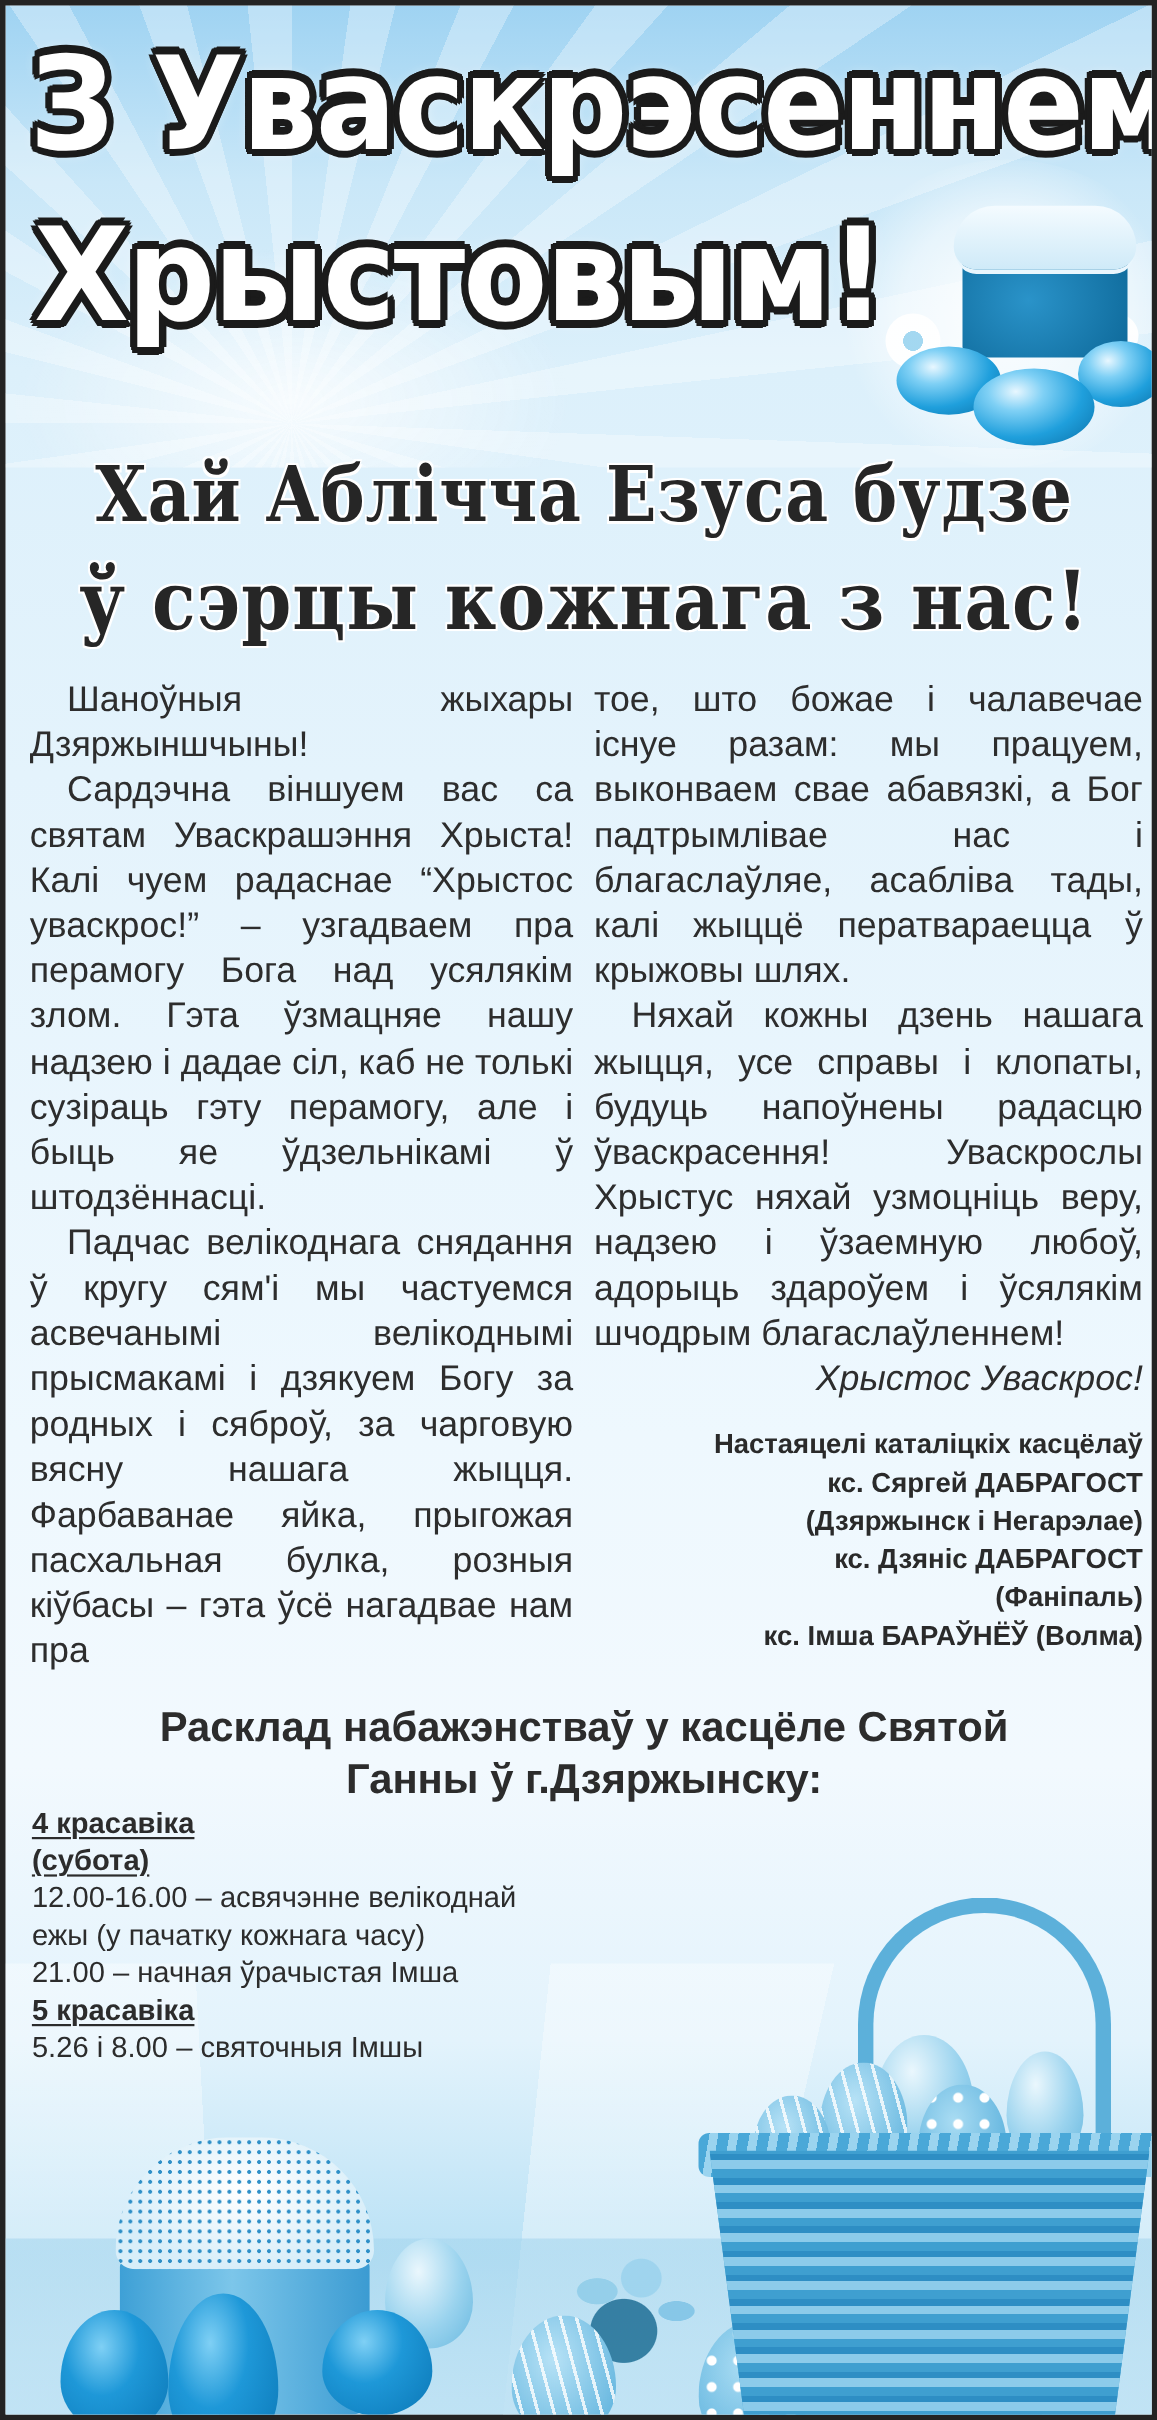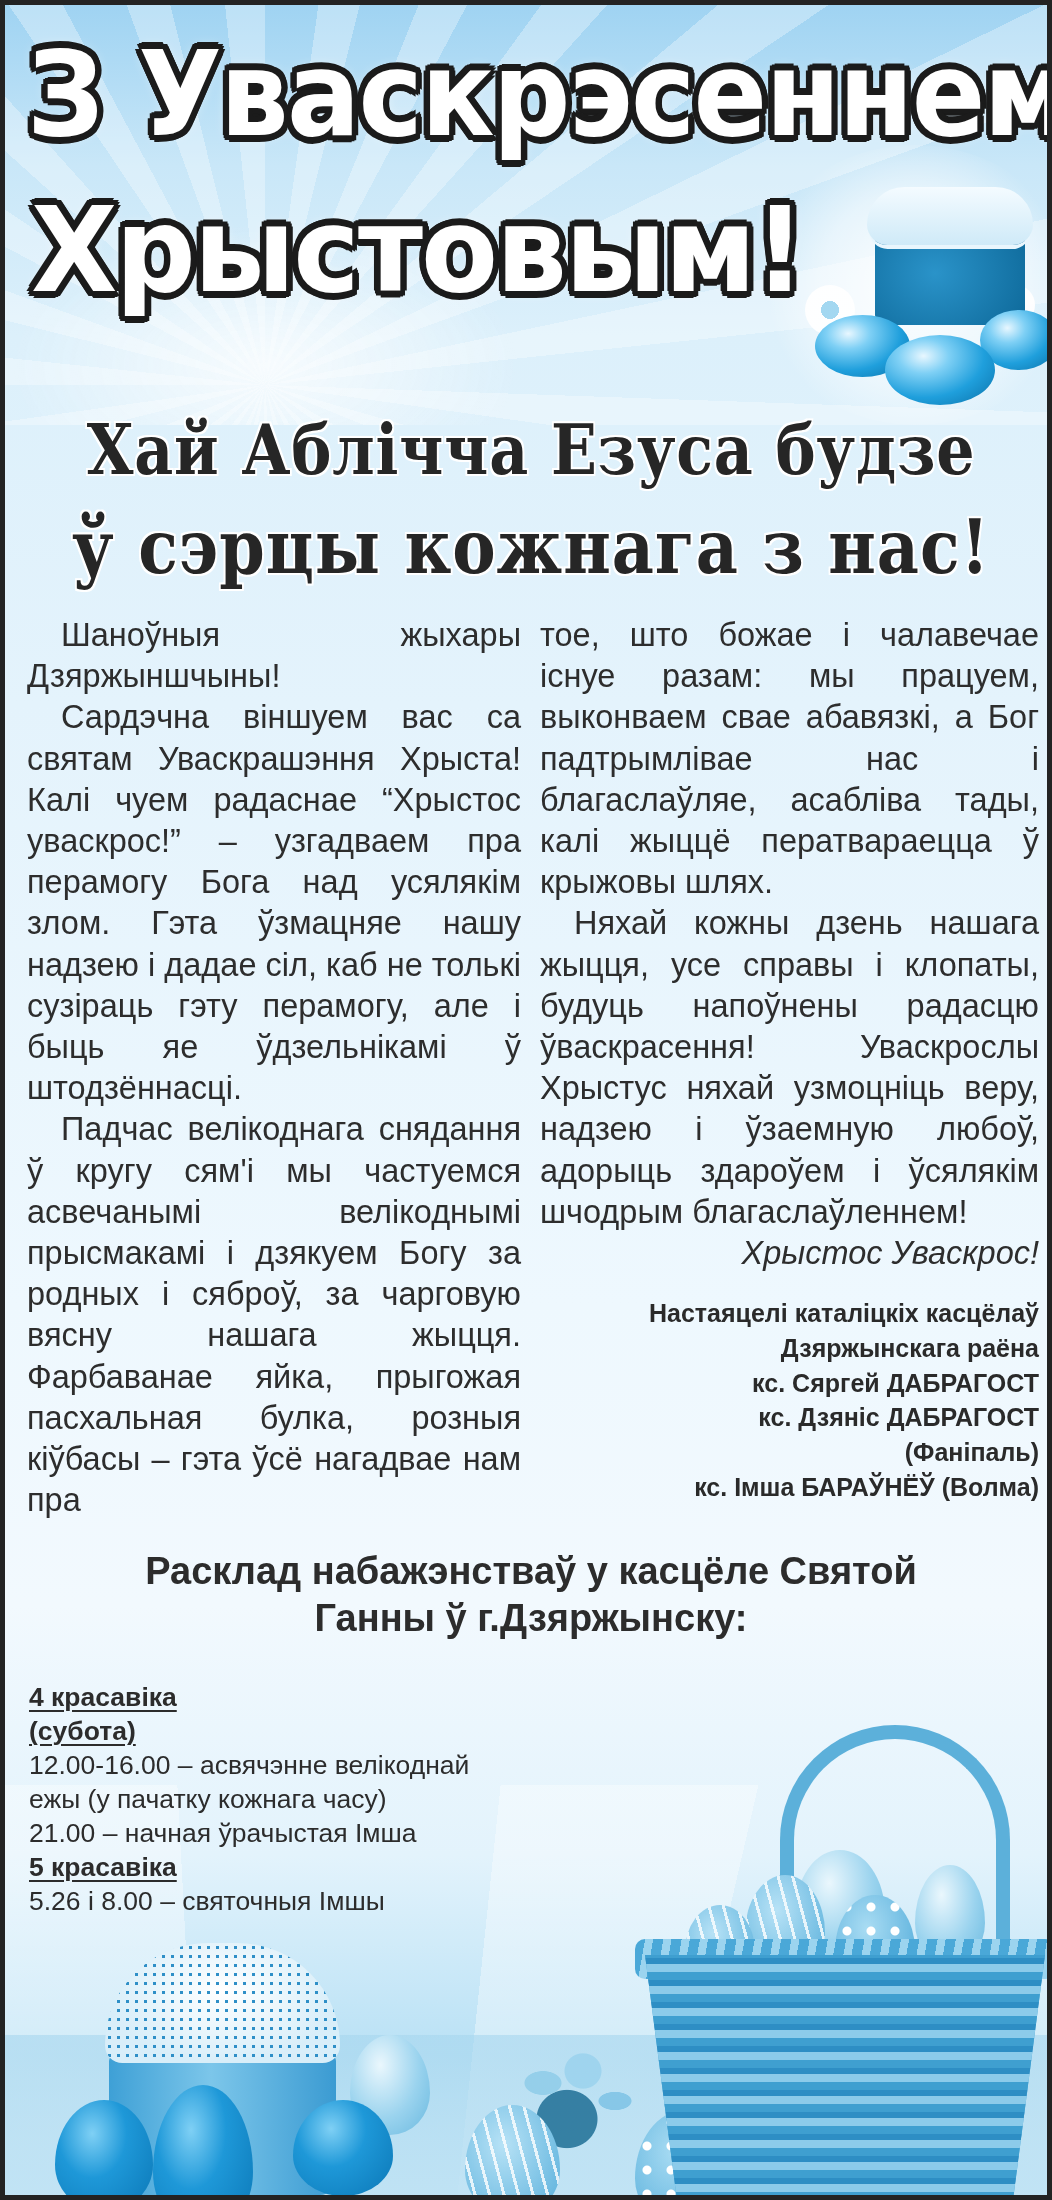--- a/index.html
+++ b/index.html
@@ -68,21 +68,21 @@
   .col p { margin:0; text-indent:34px; }
   .col p.noindent { text-indent:0; }
   .col p.right { text-align:right; text-indent:0;font-style:italic; }
   .signature { position:absolute; left:535px; top:1291px; width:499px; text-align:right;
     font-weight:bold; font-size:25px; line-height:34.8px; color:#2a2a2a; }
   .signature div { white-space:nowrap; }
   
   .sched-title { position:absolute; left:0; top:1543px; width:1052px; text-align:center;
     font-weight:bold; font-size:38px; line-height:47px; color:#2c2c2c; }
   .sched-title span { text-decoration-thickness:3px; text-underline-offset:5px; }
-  .sched { position:absolute; left:24px; top:1635px; width:560px; font-size:26.5px; line-height:34px; color:#2c2c2c;margin-top:40px; }
+  .sched { position:absolute; left:24px; top:1635px; width:560px; font-size:26.5px; line-height:34px; color:#2c2c2c; }
   .sched .day { font-weight:bold; text-decoration:underline; text-decoration-thickness:2px; text-underline-offset:4px; }
   .sched div { white-space:nowrap; }
   
   .bottom-art { position:absolute; left:0; top:1700px; width:1052px; height:495px; }
   .floor { position:absolute; left:0; top:330px; width:1052px; height:170px;
     background:linear-gradient(180deg, rgba(166,214,238,0.6), rgba(190,226,244,0.9)); }
   .cake { position:absolute; left:100px; top:238px; width:235px; height:250px; }
   .cake-top { position:absolute; left:0; top:0; width:235px; height:120px; border-radius:118px 118px 20px 20px;
     background:
       radial-gradient(circle, #2e8fc7 1.6px, transparent 2px) 0 0/9px 9px,
@@ -148,22 +148,22 @@
     <p>Падчас велікоднага снядання ў кругу сям'і мы частуемся асвечанымі велікоднымі прысмакамі і дзякуем Богу за родных і сяброў, за чарговую вясну нашага жыцця. Фарбаванае яйка, прыгожая пасхальная булка, розныя кіўбасы – гэта ўсё нагадвае нам пра</p>
   </div>
   <div class="col col-right">
     <p class="noindent">тое, што божае і чалавечае існуе разам: мы працуем, выконваем свае абавязкі, а Бог падтрымлівае нас і благаслаўляе, асабліва тады, калі жыццё ператвараецца ў крыжовы шлях.</p>
     <p>Няхай кожны дзень нашага жыцця, усе справы і клопаты, будуць напоўнены радасцю ўваскрасення! Уваскрослы Хрыстус няхай узмоцніць веру, надзею і ўзаемную любоў, адорыць здароўем і ўсялякім шчодрым благаслаўленнем!</p>
     <p class="right">Хрыстос Уваскрос!</p>
   </div>
 
   <div class="signature">
     <div>Настаяцелі каталіцкіх касцёлаў</div>
-    <div>Дзяржынскага раёна</div>
     <div>кс. Сяргей ДАБРАГОСТ</div>
+    <div>(Дзяржынск і Негарэлае)</div>
     <div>кс. Дзяніс ДАБРАГОСТ</div>
     <div>(Фаніпаль)</div>
     <div>кс. Імша БАРАЎНЁЎ (Волма)</div>
   </div>
 
   <div class="sched-title">
     <span>Расклад набажэнстваў у касцёле</span>
     <span>Святой</span><br>
     <span>Ганны ў г.Дзяржынску:</span>
   </div>

